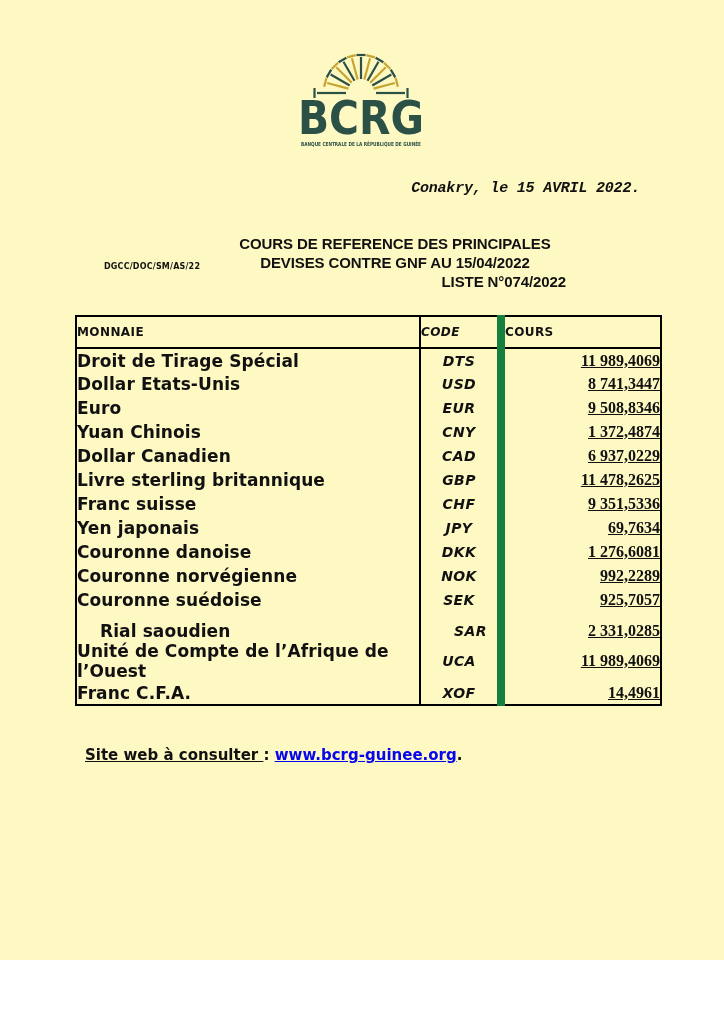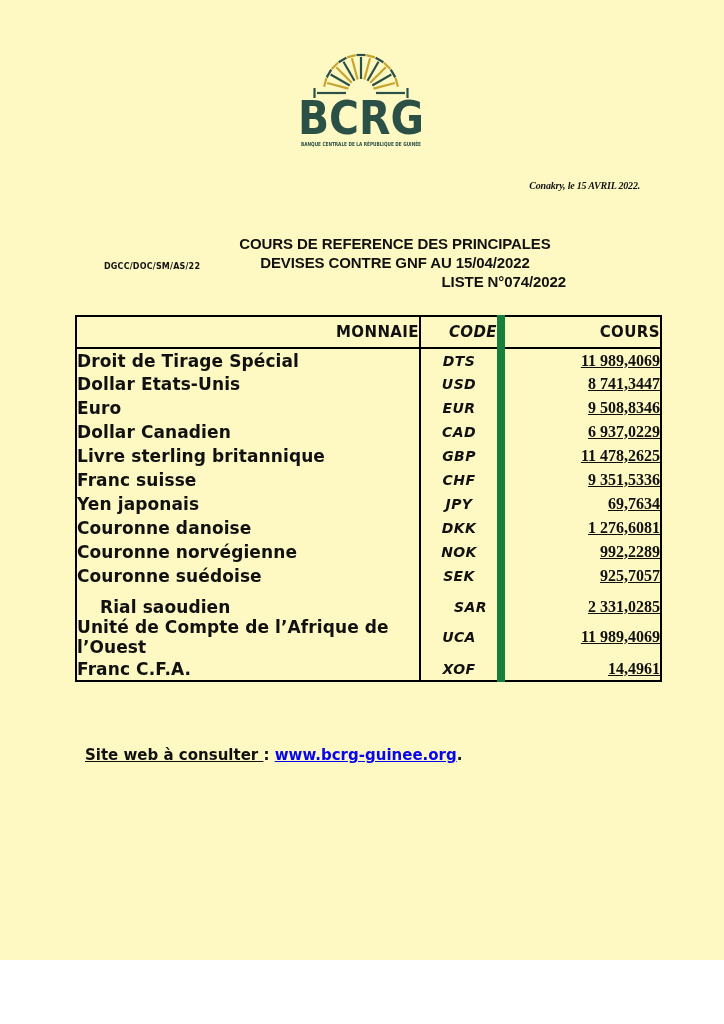--- a/index.html
+++ b/index.html
@@ -10,22 +10,22 @@
   
   .logo{position:absolute;left:294px;top:46px;width:134px;height:104px;}
   .logo svg{display:block;width:100%;height:100%;}
   .ray-g{stroke:var(--brand_green,#2B5046);stroke-width:2.2;stroke-linecap:butt;fill:none;}
   .ray-y{stroke:var(--brand_gold,#C6A42F);stroke-width:2.2;stroke-linecap:butt;fill:none;}
   .logo-name{font-family:"DejaVu Sans",sans-serif;font-weight:bold;font-size:46px;fill:var(--brand_green,#2B5046);}
   .logo-subtitle{font-family:"DejaVu Sans",sans-serif;font-weight:bold;font-size:5.6px;fill:var(--brand_green,#2B5046);}
   
   .date-line{
     position:absolute;right:84px;top:180px;white-space:nowrap;
-    font-family:Liberation Serif, serif;font-style:italic;font-weight:bold;
-    font-size:10px;letter-spacing:-0.2px;
+    font-family:Liberation Mono, monospace;font-style:italic;font-weight:bold;
+    font-size:15px;letter-spacing:-0.2px;
   }
   .ref-code{
     position:absolute;left:104px;top:262px;
     font-size:8px;font-weight:bold;letter-spacing:0.2px;
   }
   .title{
     position:absolute;left:195px;top:234px;width:400px;text-align:center;
     font-family:"Liberation Sans",sans-serif;font-weight:bold;font-size:15px;
     line-height:19px;letter-spacing:-0.1px;
   }
@@ -33,21 +33,21 @@
   
   .rates{
     position:absolute;left:75px;top:315px;width:573px;
     border-collapse:collapse;table-layout:fixed;border:2px solid #000;
   }
   .rates th,.rates td{padding:0;vertical-align:middle;}
   .col-monnaie{width:342px;}
   .col-code{width:76px;}
   .col-cours{width:155px;}
   .rates thead tr{height:32px;border-bottom:2px solid #000;}
-  .rates th{font-size:15px;font-weight:bold;letter-spacing:0.4px;text-align:right;}
+  .rates th{font-size:12px;font-weight:bold;letter-spacing:0.4px;text-align:left;}
   .rates th.col-monnaie,.rates td.cell-monnaie{border-right:2px solid #000;}
   .rates th.col-code,.rates td.cell-code{border-right:8px solid #15803d;font-style:italic;}
   .rates tbody tr{height:24px;}
   .cell-monnaie{padding-left:7px;font-size:17px;font-weight:bold;letter-spacing:0.1px;}
   .cell-code{text-align:center;font-size:14px;font-weight:bold;letter-spacing:0.4px;}
   .cell-cours{
     text-align:right;padding-right:8px;
     font-family:"Liberation Serif",serif;font-weight:bold;font-size:16px;text-decoration:underline;
   }
   .rates tbody tr.gap td{padding-top:9px;padding-left:23px;}
@@ -158,20 +158,25 @@
         <td class="cell-monnaie">Dollar Etats-Unis</td>
         <td class="cell-code">USD</td>
         <td class="cell-cours">8 741,3447</td>
       </tr>
         <tr>
         <td class="cell-monnaie">Euro</td>
         <td class="cell-code">EUR</td>
         <td class="cell-cours">9 508,8346</td>
       </tr>
         <tr>
+        <td class="cell-monnaie">Yuan Chinois</td>
+        <td class="cell-code">CNY</td>
+        <td class="cell-cours">1 372,4874</td>
+      </tr>
+        <tr>
         <td class="cell-monnaie">Dollar Canadien</td>
         <td class="cell-code">CAD</td>
         <td class="cell-cours">6 937,0229</td>
       </tr>
         <tr>
         <td class="cell-monnaie">Livre sterling britannique</td>
         <td class="cell-code">GBP</td>
         <td class="cell-cours">11 478,2625</td>
       </tr>
         <tr>

